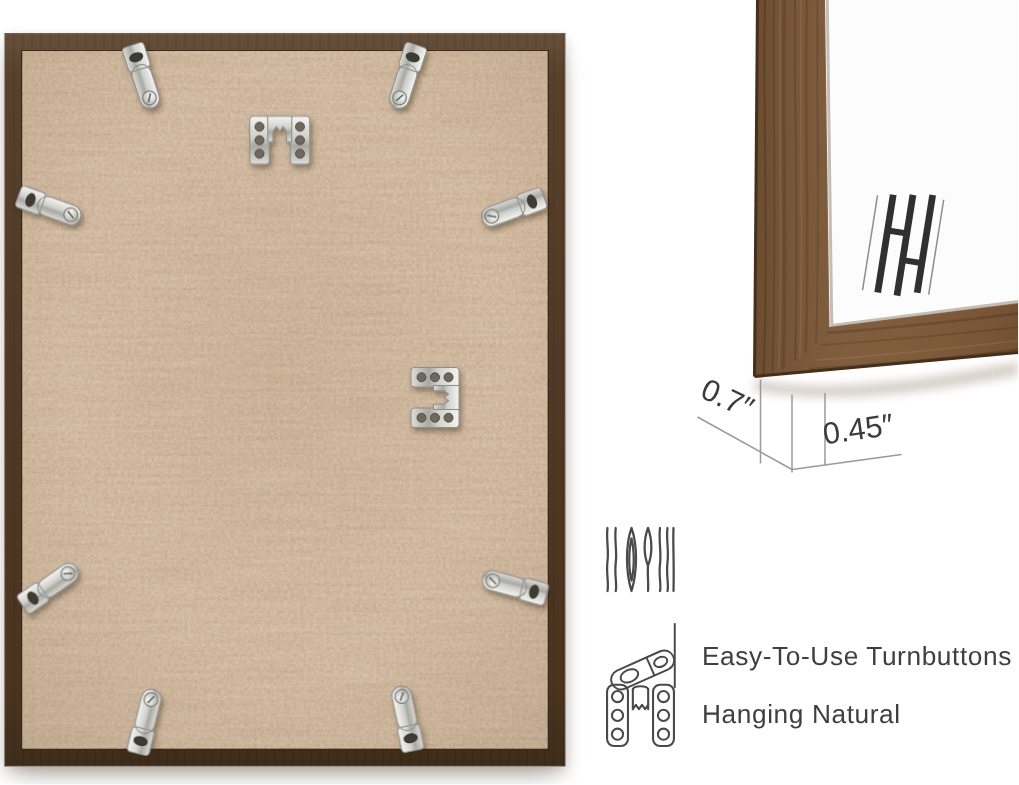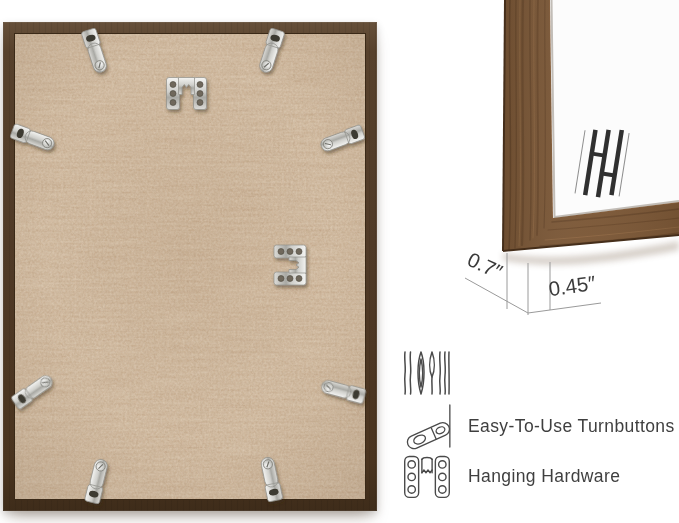--- a/index.html
+++ b/index.html
@@ -19,21 +19,21 @@
   .hardware{position:absolute;inset:0;}
 
   
   .corner{position:absolute;left:430px;top:0;width:249px;height:330px;}
 
   
   .feature-row{position:absolute;left:398px;display:flex;align-items:center;}
   .feature-row .icbox{width:58px;display:flex;justify-content:center;align-items:center;flex:0 0 58px;}
   .feature-label{margin-left:12px;font-size:17.5px;color:#3f3f3f;letter-spacing:.4px;white-space:nowrap;}
   #feat1{top:348px;height:50px;}
-  #feat2{top:402px;height:48px;}
+  #feat2{top:413px;height:48px;}
   #feat3{top:449px;height:54px;}
   .oline{fill:none;stroke:#4a4a4a;stroke-width:1.5;stroke-linecap:round;stroke-linejoin:round;}
   .dimtext{fill:#3b3b3b;font-size:20.5px;font-family:"Liberation Sans","DejaVu Sans",sans-serif;}
 </style>
 </head>
 <body>
 
 <div id="canvas">
 
   <div class="frame-back">
@@ -240,16 +240,16 @@
           <path d="M22.5,24.5 l2.2,-3 l2.2,3 l2.2,-3 l2.2,3 l2.2,-3"></path>
           <circle cx="11.5" cy="15.5" r="4"></circle>
             <circle cx="11.5" cy="29" r="4"></circle>
             <circle cx="11.5" cy="42.5" r="4"></circle>
           <circle cx="44.5" cy="15.5" r="4"></circle>
             <circle cx="44.5" cy="29" r="4"></circle>
             <circle cx="44.5" cy="42.5" r="4"></circle>
         </g>
       </svg>
     </div>
-    <span class="feature-label">Hanging Hardware</span>
+    <span class="feature-label">Hanging Natural</span>
   </div>
 
 </div>
 
 </body></html>

